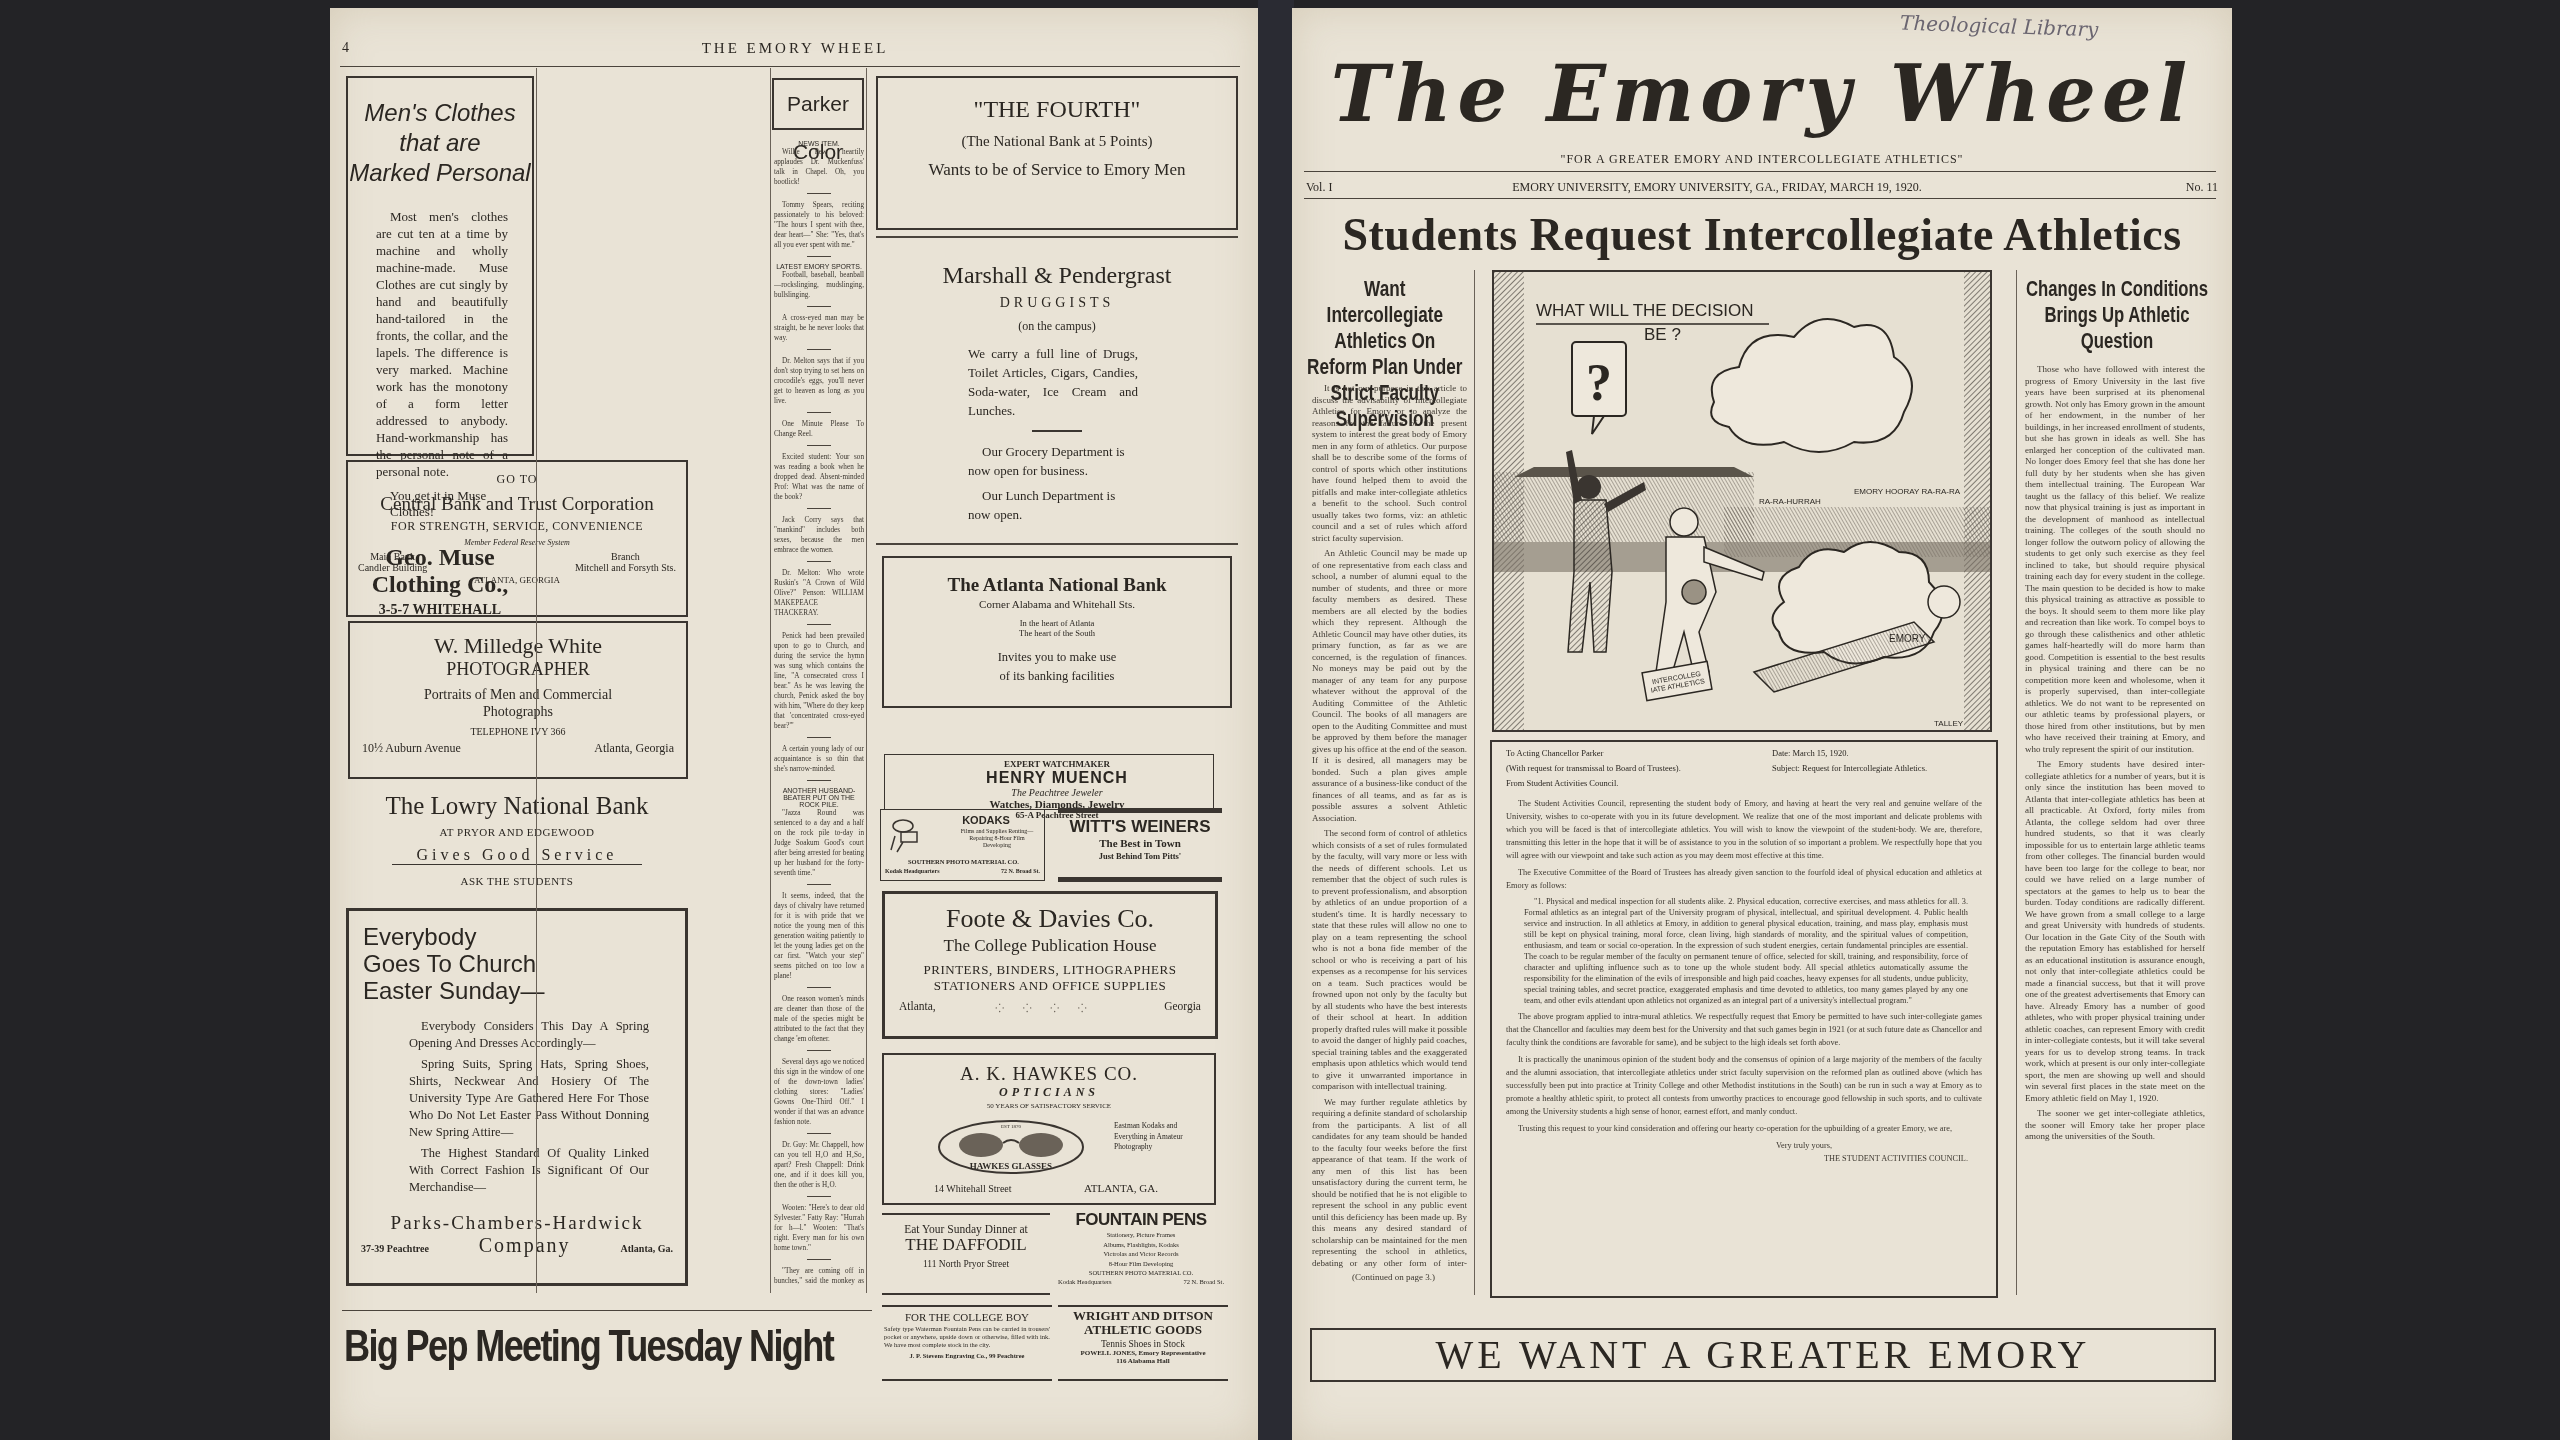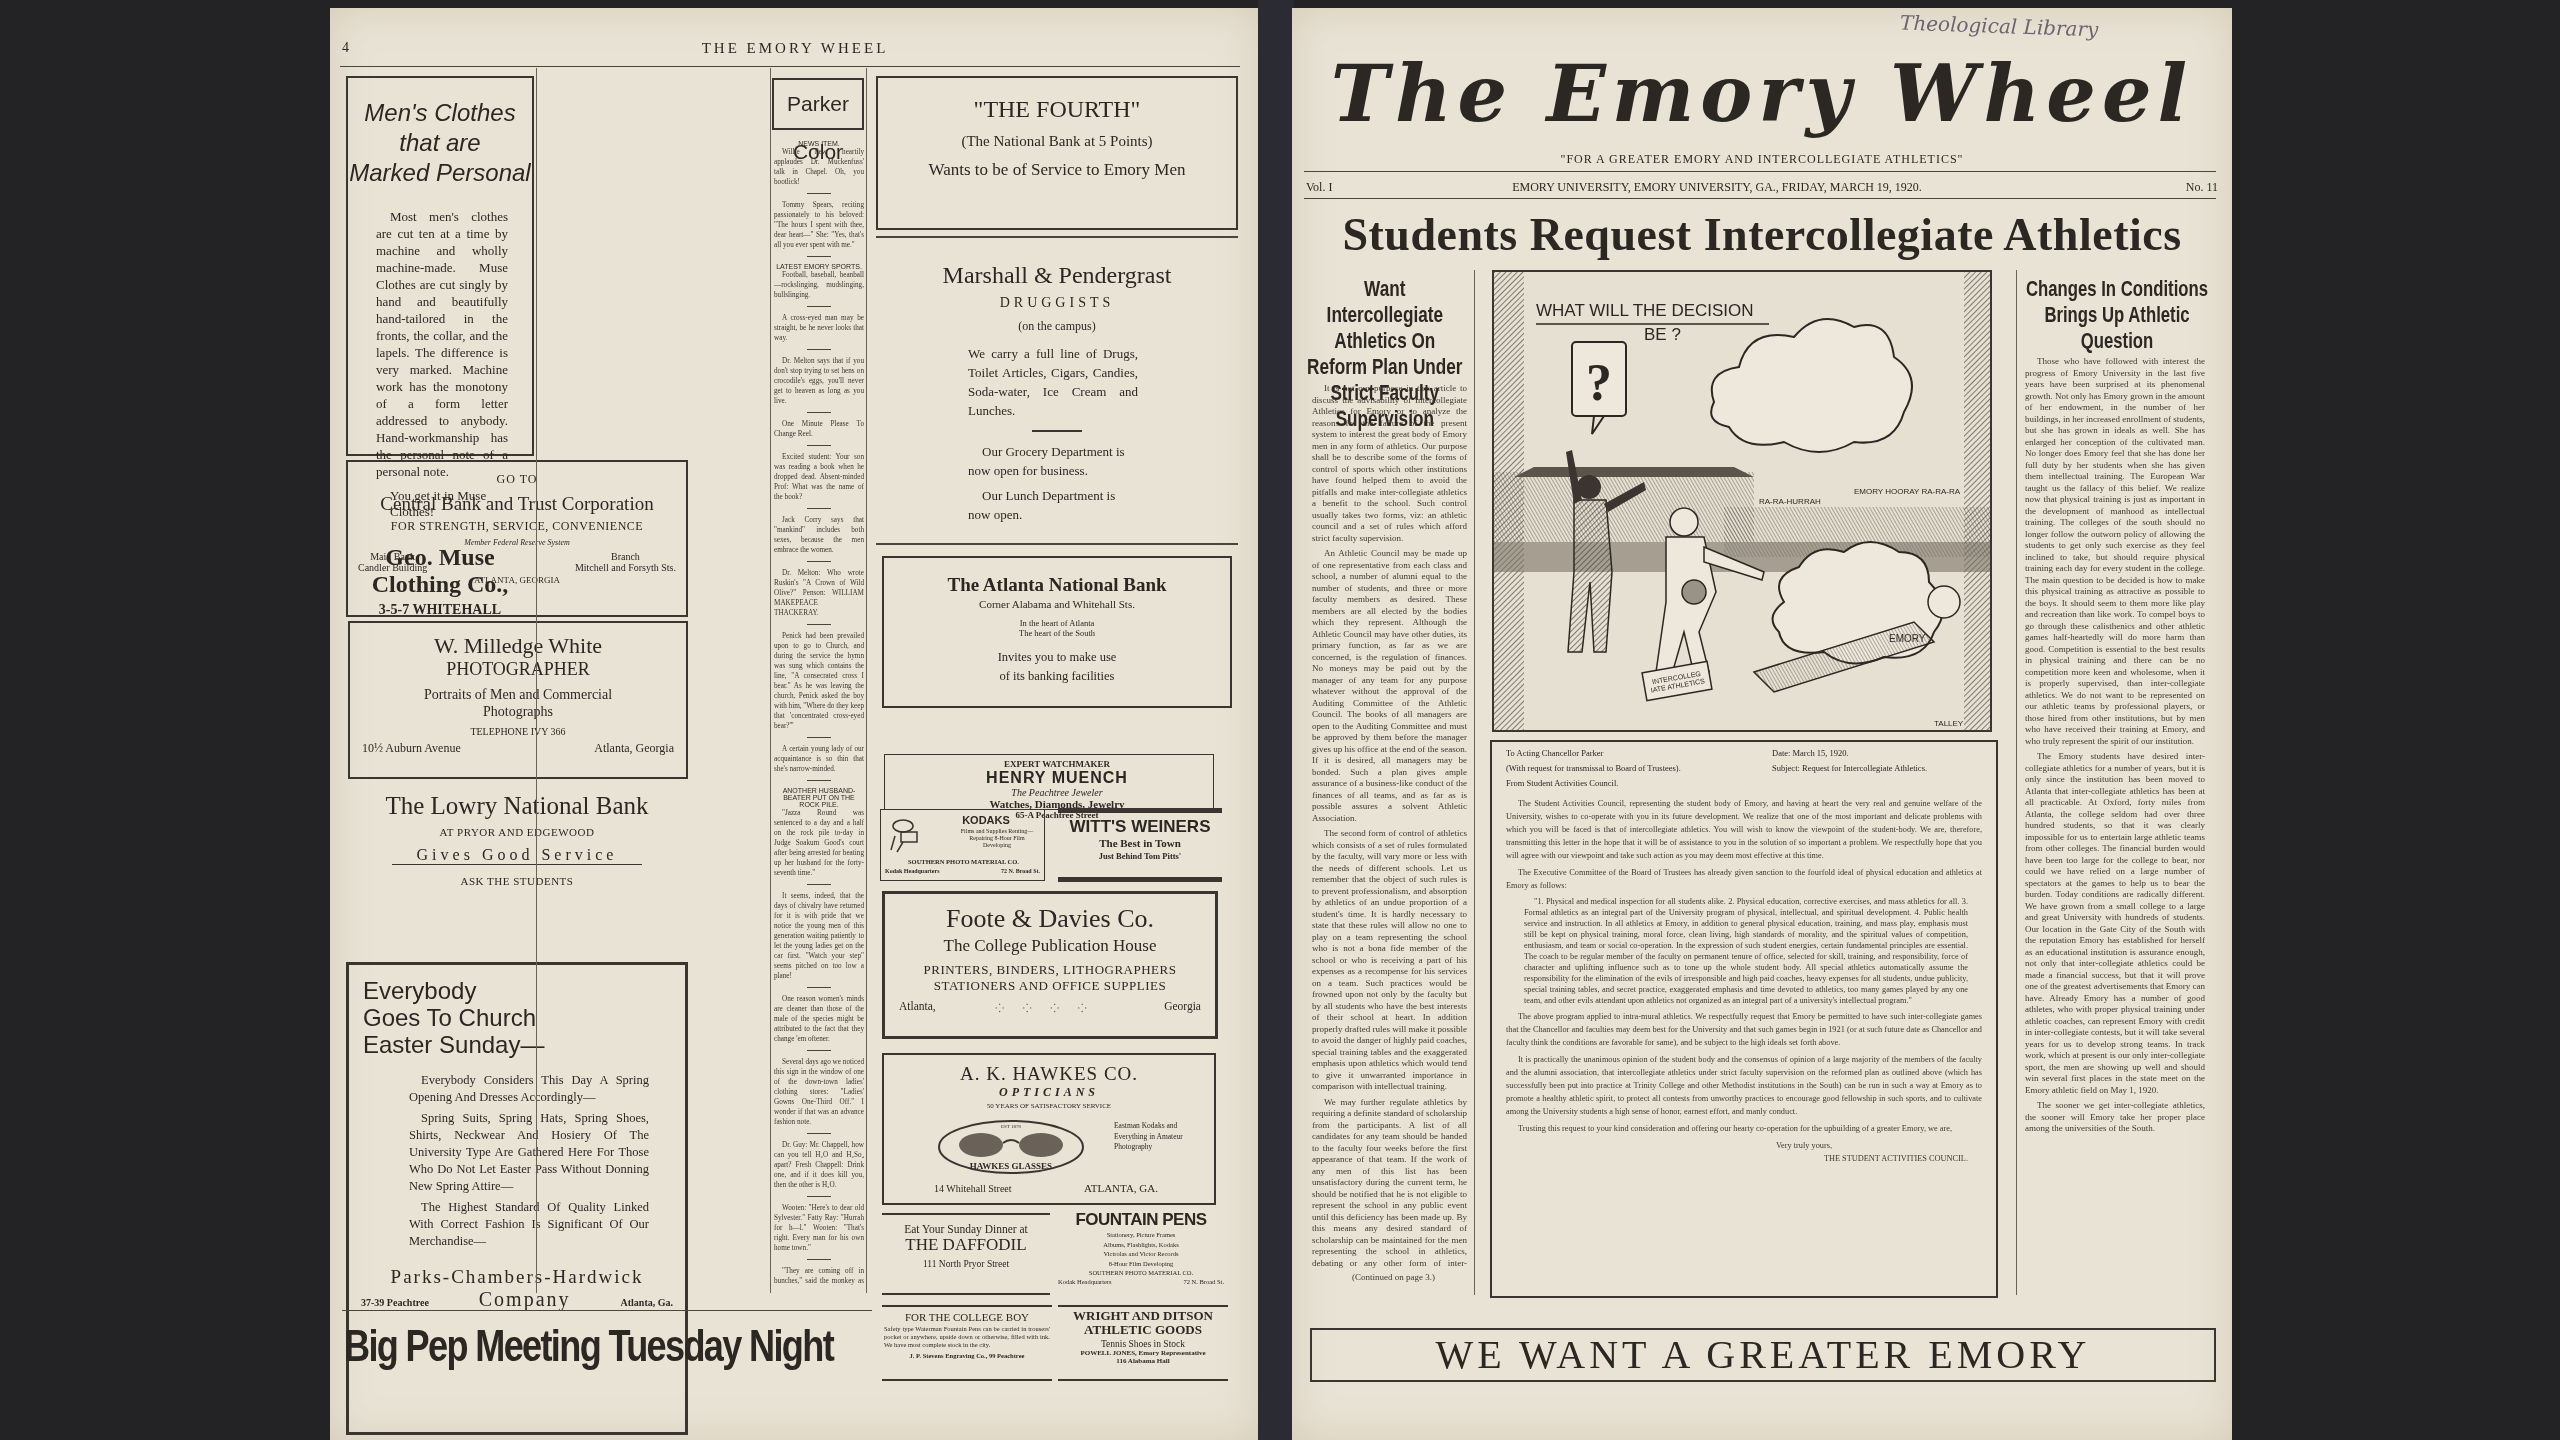--- a/index.html
+++ b/index.html
@@ -73,21 +73,21 @@
     </div>
   </div>
 
   <div class="abs" style="left:16px;top:780px;width:342px;height:130px;">
     <div class="center" style="font-size:25px;margin-top:4px;">The Lowry National Bank</div>
     <div class="center" style="font-size:11px;margin-top:6px;letter-spacing:0.5px;">AT PRYOR AND EDGEWOOD</div>
     <div class="center" style="font-size:16px;margin:8px auto 0;letter-spacing:4px;border-bottom:1px solid #3a3530;width:250px;">Gives Good Service</div>
     <div class="center" style="font-size:11px;margin-top:10px;letter-spacing:0.5px;">ASK THE STUDENTS</div>
   </div>
 
-  <div class="box" style="left:16px;top:954px;width:342px;height:473px;border-width:3px;">
+  <div class="box" style="left:16px;top:900px;width:342px;height:378px;border-width:3px;">
     <div style="margin:12px 0 0 14px;font-size:24px;line-height:27px;font-family:'Liberation Sans',sans-serif;">
       <div>Everybody</div>
       <div>Goes To Church</div>
       <div>Easter Sunday—</div>
     </div>
     <div style="margin:14px 36px 0 60px;font-size:12.5px;line-height:17px;text-align:justify;">
       <div class="p">Everybody Considers This Day A Spring Opening And Dresses Accordingly—</div>
       <div class="p">Spring Suits, Spring Hats, Spring Shoes, Shirts, Neckwear And Hosiery Of The University Type Are Gathered Here For Those Who Do Not Let Easter Pass Without Donning New Spring Attire—</div>
       <div class="p">The Highest Standard Of Quality Linked With Correct Fashion Is Significant Of Our Merchandise—</div>
     </div>
@@ -361,21 +361,21 @@
       </g>
       <text x="265" y="232" font-size="8" font-family="Liberation Sans, sans-serif" fill="#2b2722">RA-RA-HURRAH</text>
       <text x="360" y="222" font-size="8" font-family="Liberation Sans, sans-serif" fill="#2b2722">EMORY HOORAY RA-RA-RA</text>
       <text x="440" y="454" font-size="8" font-family="Liberation Sans, sans-serif" fill="#2b2722">TALLEY</text>
     </svg>
   </div>
 
   <div class="vrule" style="left:724px;top:262px;height:1025px;"></div>
 
   <div class="abs bold center" style="left:730px;top:268px;width:250px;font-size:22px;line-height:26px;font-family:'Liberation Sans',sans-serif;transform:scaleX(0.76);transform-origin:left top;">Changes In Conditions Brings Up Athletic Question</div>
-  <div class="abs tiny" id="right-article-body" style="left:733px;top:348px;width:180px;height:965px;overflow:hidden;">
+  <div class="abs tiny" id="right-article-body" style="left:733px;top:356px;width:180px;height:965px;overflow:hidden;">
       <div class="p">Those who have followed with interest the progress of Emory University in the last five years have been surprised at its phenomenal growth. Not only has Emory grown in the amount of her endowment, in the number of her buildings, in her increased enrollment of students, but she has grown in ideals as well. She has enlarged her conception of the cultivated man. No longer does Emory feel that she has done her full duty by her students when she has given them intellectual training. The European War taught us the fallacy of this belief. We realize now that physical training is just as important in the development of manhood as intellectual training. The colleges of the south should no longer follow the outworn policy of allowing the students to get only such exercise as they feel inclined to take, but should require physical training each day for every student in the college. The main question to be decided is how to make this physical training as attractive as possible to the boys. It should seem to them more like play and recreation than like work. To compel boys to go through these calisthenics and other athletic games half-heartedly will do more harm than good. Competition is essential to the best results in physical training and there can be no competition more keen and wholesome, when it is properly supervised, than inter-collegiate athletics. We do not want to be represented on our athletic teams by professional players, or those hired from other institutions, but by men who have received their training at Emory, and who truly represent the spirit of our institution.</div>
       <div class="p">The Emory students have desired inter-collegiate athletics for a number of years, but it is only since the institution has been moved to Atlanta that inter-collegiate athletics has been at all practicable. At Oxford, forty miles from Atlanta, the college seldom had over three hundred students, so that it was clearly impossible for us to entertain large athletic teams from other colleges. The financial burden would have been too large for the college to bear, nor could we have relied on a large number of spectators at the games to help us to bear the burden. Today conditions are radically different. We have grown from a small college to a large and great University with hundreds of students. Our location in the Gate City of the South with the reputation Emory has established for herself as an educational institution is assurance enough, not only that inter-collegiate athletics could be made a financial success, but that it will prove one of the greatest advertisements that Emory can have. Already Emory has a number of good athletes, who with proper physical training under athletic coaches, can represent Emory with credit in inter-collegiate contests, but it will take several years for us to develop strong teams. In track work, which at present is our only inter-collegiate sport, the men are showing up well and should win several first places in the state meet on the Emory athletic field on May 1, 1920.</div>
       <div class="p">The sooner we get inter-collegiate athletics, the sooner will Emory take her proper place among the universities of the South.</div>
     </div>
 
   <div class="box" style="left:198px;top:732px;width:508px;height:558px;">
     <div style="display:flex;justify-content:space-between;padding:4px 14px 0;font-size:8.5px;line-height:15px;">
       <div>
         <div>To Acting Chancellor Parker</div>
         <div>(With request for transmissal to Board of Trustees).</div>

